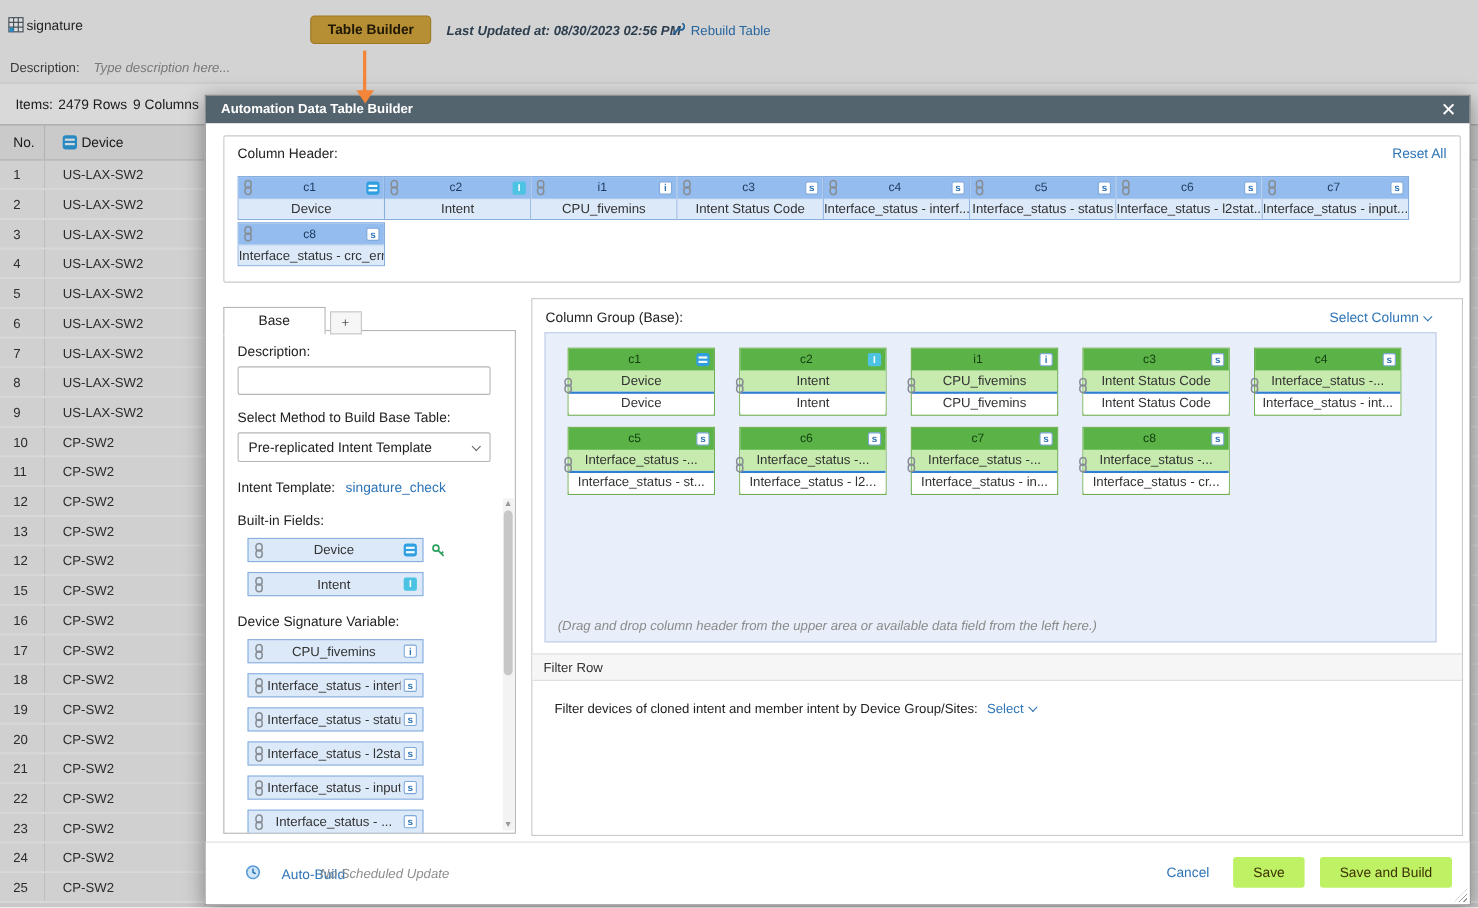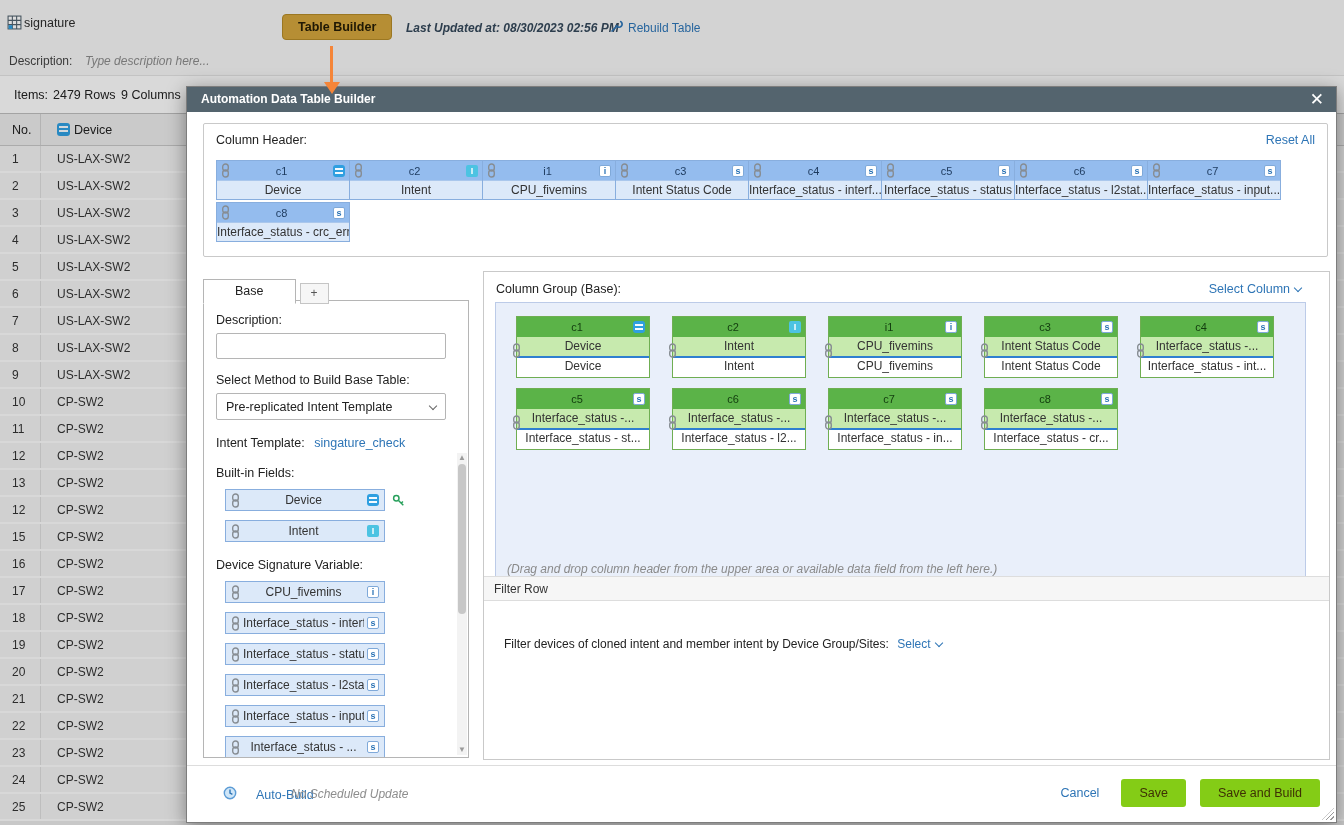--- a/index.html
+++ b/index.html
@@ -92,30 +92,30 @@
   .cg-label { position:absolute; left:12px; top:10px; color:#222; font-size:12.5px; }
   .select-col { position:absolute; right:28px; top:10px; font-size:12.5px; }
   .group-box { position:absolute; left:11px; top:30px; width:811px; height:282px; background:#e9effa; border:1px solid #bccbe8; padding:13px 0 0 20px; display:flex; flex-wrap:wrap; align-content:flex-start; }
   .card { position:relative; width:134px; height:62px; border:1px solid #6fae52; background:#fff; margin:0 22px 10px 0; cursor:grab; }
   .card-head { height:20px; background:#5bb348; display:flex; align-items:center; padding:0 4px; }
   .card-id { flex:1; text-align:center; font-size:11px; color:#123c0e; }
   .card-mid { height:19px; background:#c7eaae; text-align:center; line-height:19px; font-size:12px; color:#333; white-space:nowrap; overflow:hidden; padding:0 3px; }
   .card-bot { height:19px; background:#fff; border-top:2px solid #2e7fd0; text-align:center; line-height:17px; font-size:12px; color:#333; white-space:nowrap; overflow:hidden; padding:0 3px; }
   .card-chain { position:absolute; left:-5px; top:26px; background:transparent; }
   .group-hint { position:absolute; left:23px; bottom:12px; font-style:italic; color:#8a8a8a; font-size:12px; }
-  .filter-bar { position:absolute; left:0; top:304px; width:100%; height:25px; background:#f6f6f6; border-top:1px solid #ddd; border-bottom:1px solid #ddd; line-height:24px; padding-left:10px; color:#333; }
+  .filter-bar { position:absolute; left:0; top:322px; width:100%; height:25px; background:#f6f6f6; border-top:1px solid #ddd; border-bottom:1px solid #ddd; line-height:24px; padding-left:10px; color:#333; }
   .filter-sentence { position:absolute; left:20px; top:365px; font-size:12px; color:#222; }
 
   
   .modal-footer { position:absolute; left:0; bottom:0; width:100%; height:57px; border-top:1px solid #ddd; background:#fff; }
   .autobuild { position:absolute; left:36px; top:20px; display:flex; align-items:center; gap:19px; font-size:12.5px; }
   .sched-note { position:absolute; left:104px; top:21px; color:#8d8d8d; font-style:italic; }
   .footer-right { position:absolute; right:16px; top:13px; display:flex; align-items:center; }
   .cancel-link { margin-right:22px; font-size:12.5px; }
-  .btn-yellow { background:#84cc16; border:none; border-radius:3px; padding:7px 18px; font:12.5px "Liberation Sans",sans-serif; color:#3e3104; cursor:pointer; }
+  .btn-yellow { background:#bef264; border:none; border-radius:3px; padding:7px 18px; font:12.5px "Liberation Sans",sans-serif; color:#3e3104; cursor:pointer; }
   .btn-yellow + .btn-yellow { margin-left:14px; }
   .resize-handle { position:absolute; right:2px; bottom:2px; width:12px; height:12px; background:repeating-linear-gradient(-45deg, transparent 0 2px, #9a9a9a 2px 3px); clip-path:polygon(100% 0, 100% 100%, 0 100%); }
 </style>
 </head>
 <body>
 
 <div class="backdrop">
   <div class="bg-top">
     <div class="bg-title-row">
       <span class="bg-table-icon">

